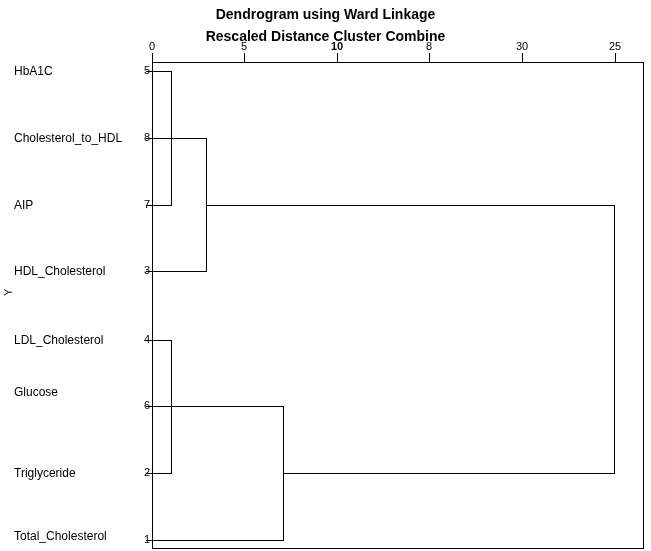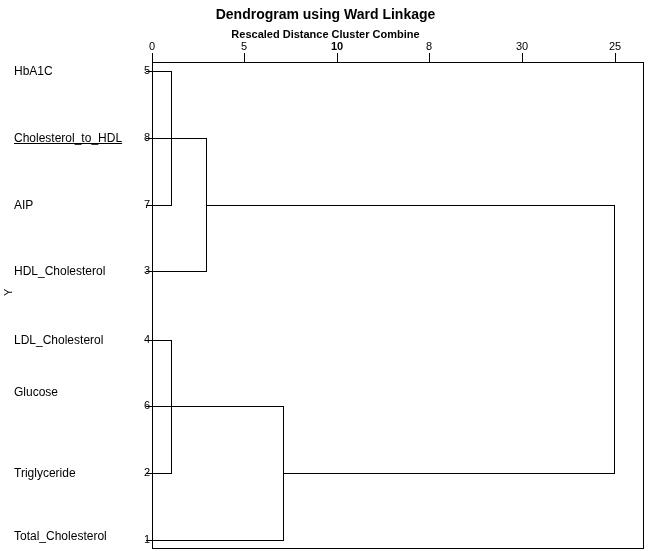--- a/index.html
+++ b/index.html
@@ -30,21 +30,21 @@
     font-size: 14px;
     font-weight: bold;
     letter-spacing: 0px;
   }
   .subtitle {
     position: absolute;
     left: 0;
     top: 28px;
     width: 651px;
     text-align: center;
-    font-size: 11px;
+    font-size: 14px;
     font-weight: bold;
   }
   .ylabel {
     position: absolute;
     left: 2px;
     top: 296px;
     font-size: 11px;
     transform: rotate(-90deg);
     transform-origin: left top;
     white-space: nowrap;
@@ -162,21 +162,21 @@
   <div class="axis-line"></div>
   <div class="plot-border-left"></div>
   <div class="plot-border-right"></div>
   <div class="plot-border-bottom"></div>
 
   <div>
     <div class="leaf-name" style="top:71px;">HbA1C</div>
     <div class="leaf-num" style="top:71px;">5</div>
     <div class="leaf-tick" style="top:71px;"></div>
 
-    <div class="leaf-name" style="top:138px;text-decoration:underline;">Cholesterol_to_HDL</div>
+    <div class="leaf-name" style="top:138px;">Cholesterol_to_HDL</div>
     <div class="leaf-num" style="top:138px;">8</div>
     <div class="leaf-tick" style="top:138px;"></div>
 
     <div class="leaf-name" style="top:205px;">AIP</div>
     <div class="leaf-num" style="top:205px;">7</div>
     <div class="leaf-tick" style="top:205px;"></div>
 
     <div class="leaf-name" style="top:271px;">HDL_Cholesterol</div>
     <div class="leaf-num" style="top:271px;">3</div>
     <div class="leaf-tick" style="top:271px;"></div>

